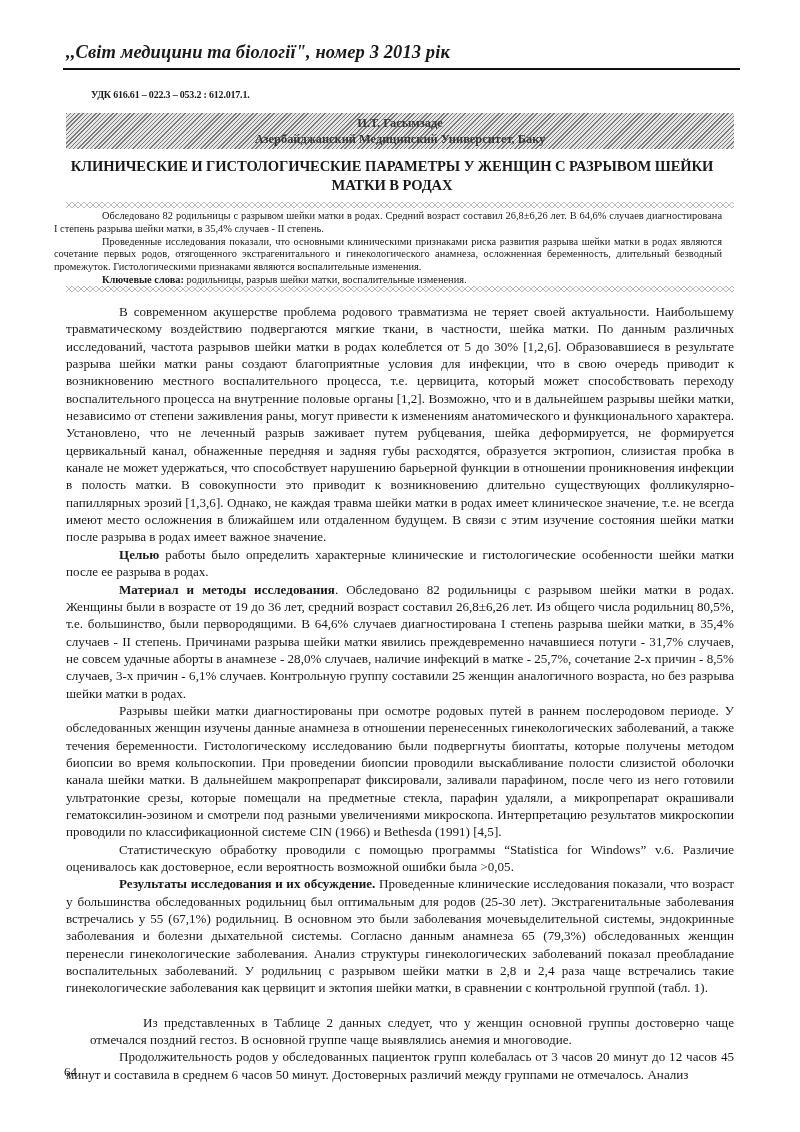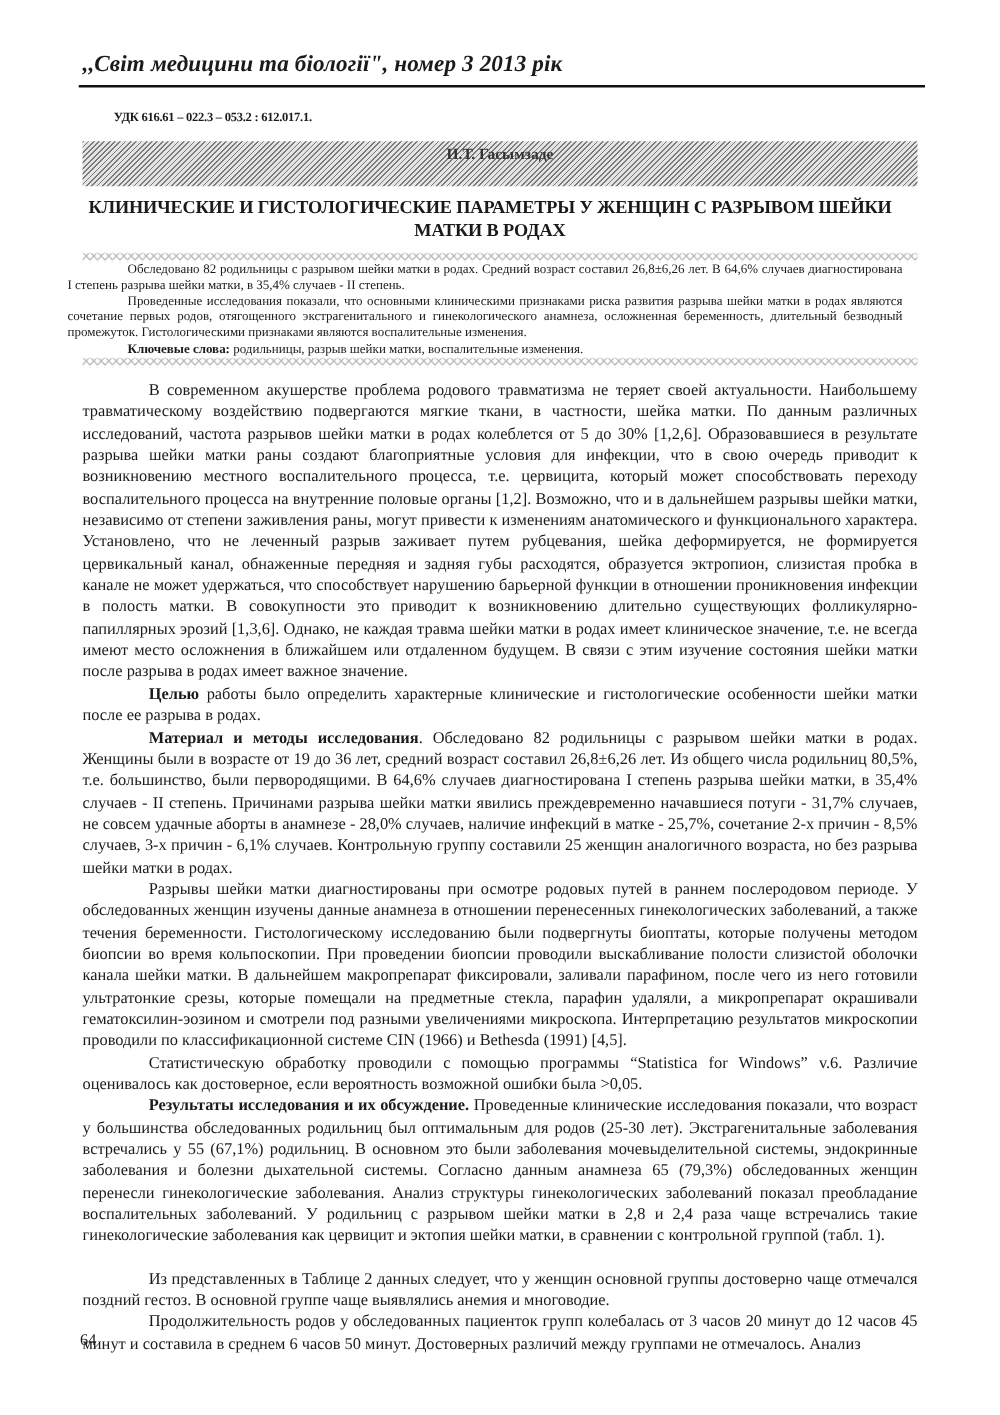--- a/index.html
+++ b/index.html
@@ -24,36 +24,37 @@
   .zigzag { position: absolute; left: 66px; width: 668px; height: 8px;
     background:
       linear-gradient(135deg, transparent 0 38%, #bbb 38% 48%, transparent 48%) 0 0 / 6px 8px repeat-x,
       linear-gradient(45deg, transparent 0 52%, #bbb 52% 62%, transparent 62%) 0 0 / 6px 8px repeat-x; }
 
   .abstract { position: absolute; left: 54px; top: 210px; width: 668px; font-size: 10.4px; line-height: 12.8px; text-align: justify; }
   .abstract p { margin: 0; text-indent: 48px; }
 
   .body-text { position: absolute; left: 66px; top: 303px; width: 668px; font-size: 13.1px; line-height: 17.35px; text-align: justify; }
   .body-text p { margin: 0; text-indent: 53px; }
-  .body-text p.gap { margin-top: 17px; }
+  .body-text p.gap { margin-top: 17px; margin-left: 24px; }
   .body-text b { font-weight: bold; }
 
   .page-number { position: absolute; left: 64px; top: 1064px; font-size: 13px; }
 </style>
 </head>
 <body>
 
 <div class="page">
   <div class="journal-header">,,Світ медицини та біології", номер 3 2013 рік</div>
   <div class="header-rule"></div>
 
   <div class="udk">УДК 616.61 – 022.3 – 053.2 : 612.017.1.</div>
 
   <div class="author-banner">
     <span>И.Т. Гасымзаде</span>
+    <span>Азербайджанский Медицинский Университет, Баку</span>
   </div>
 
   <div class="article-title">КЛИНИЧЕСКИЕ И ГИСТОЛОГИЧЕСКИЕ ПАРАМЕТРЫ У ЖЕНЩИН С РАЗРЫВОМ ШЕЙКИ МАТКИ В РОДАХ</div>
 
   <div class="zigzag" style="top:202px"></div>
 
   <div class="abstract">
     <p>Обследовано 82 родильницы с разрывом шейки матки в родах. Средний возраст составил 26,8±6,26 лет. В 64,6% случаев диагностирована I степень разрыва шейки матки, в 35,4% случаев - II степень.</p>
     <p>Проведенные исследования показали, что основными клиническими признаками риска развития разрыва шейки матки в родах являются сочетание первых родов, отягощенного экстрагенитального и гинекологического анамнеза, осложненная беременность, длительный безводный промежуток. Гистологическими признаками являются воспалительные изменения.</p>
     <p><b>Ключевые слова:</b><span> родильницы, разрыв шейки матки, воспалительные изменения.</span></p>

